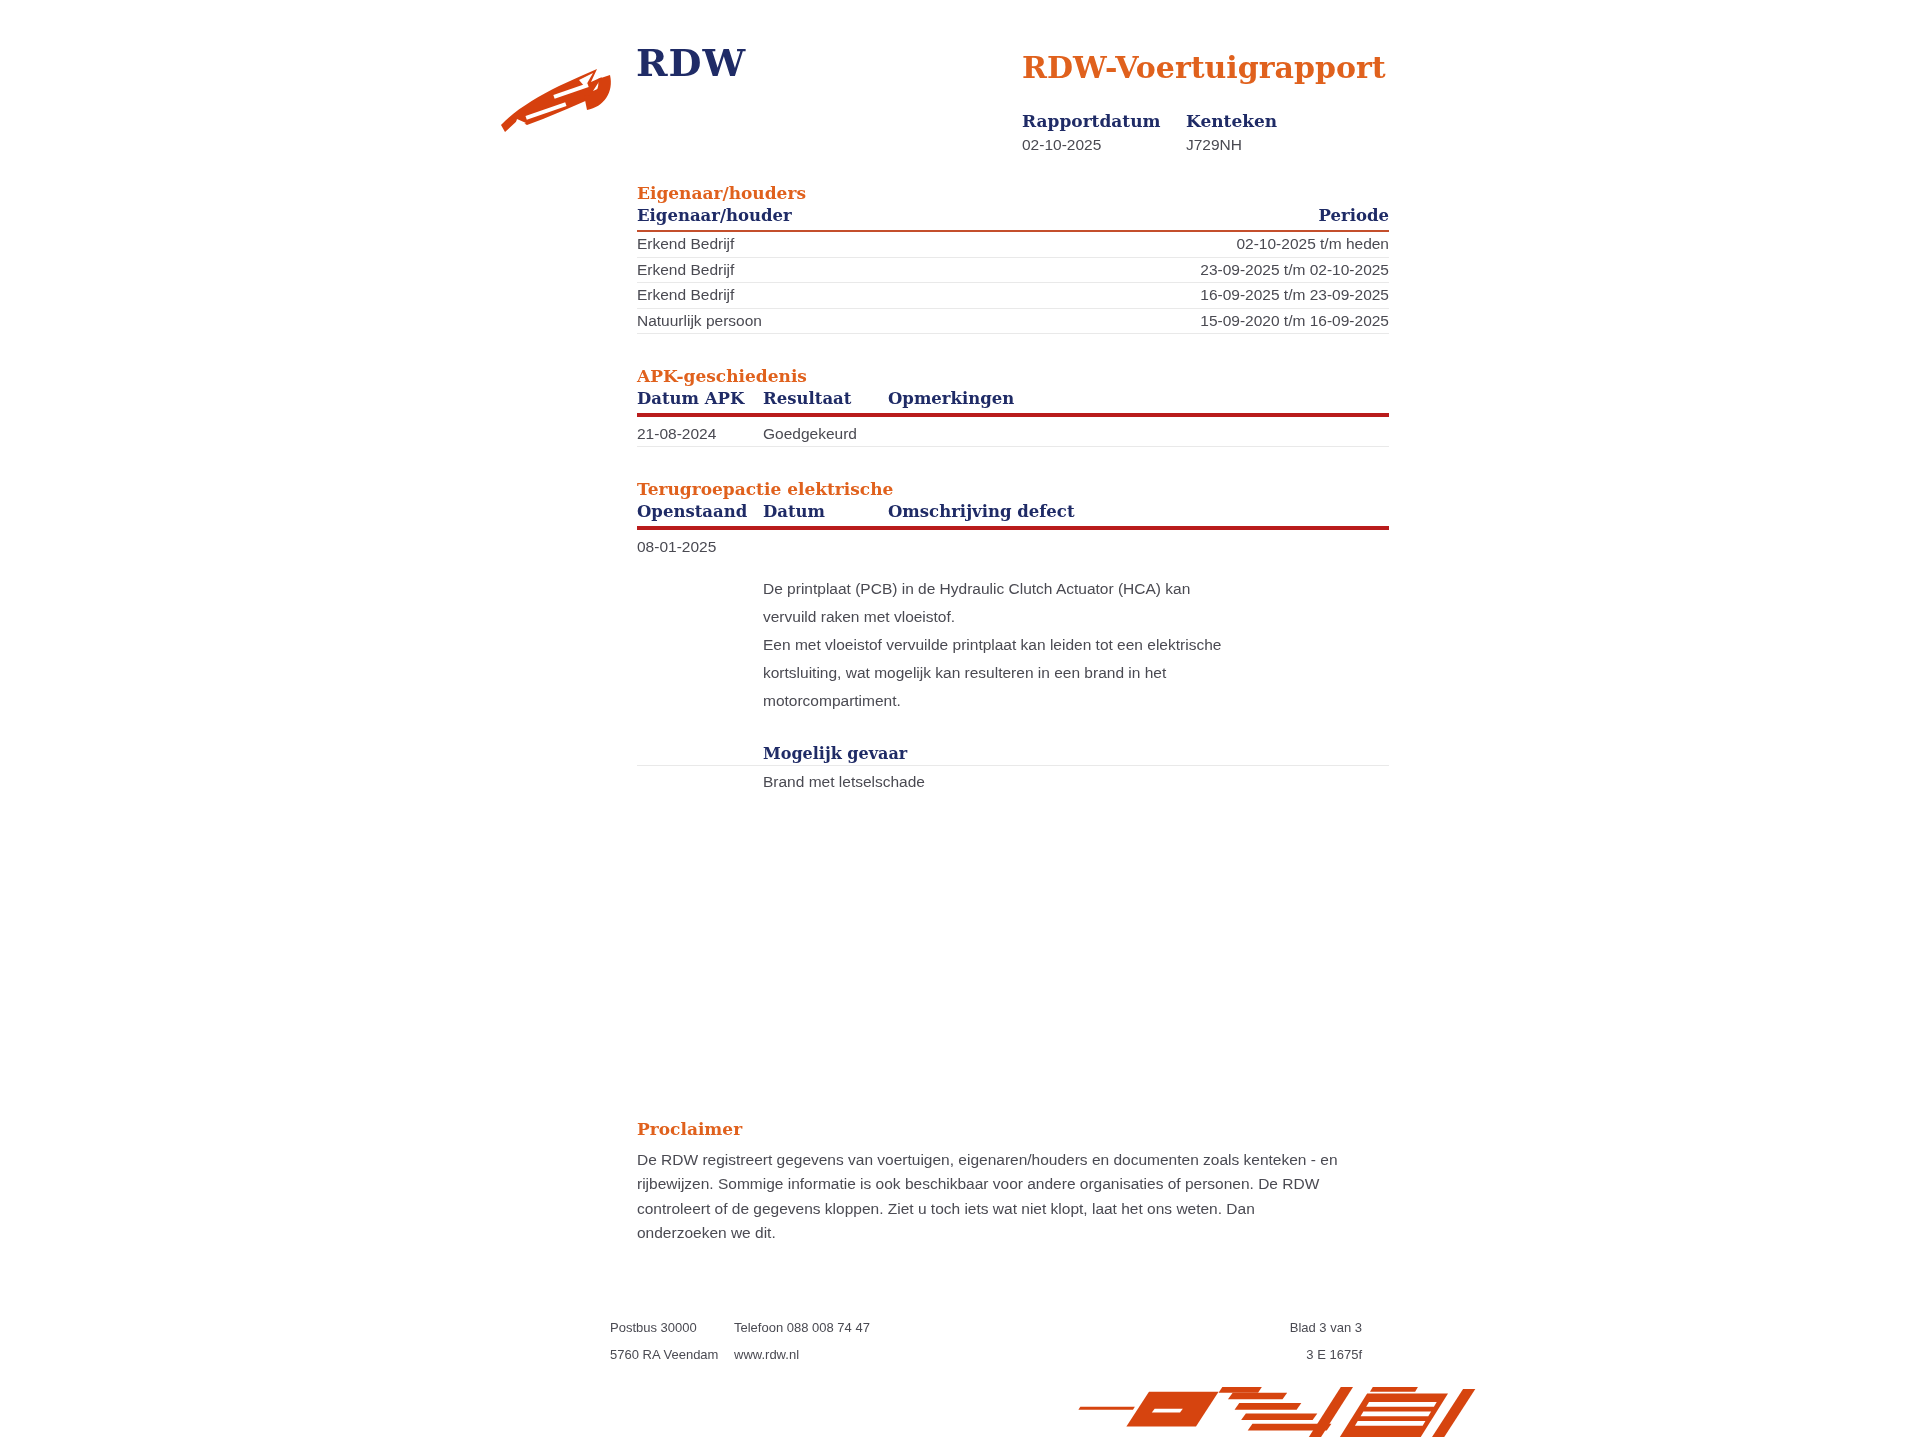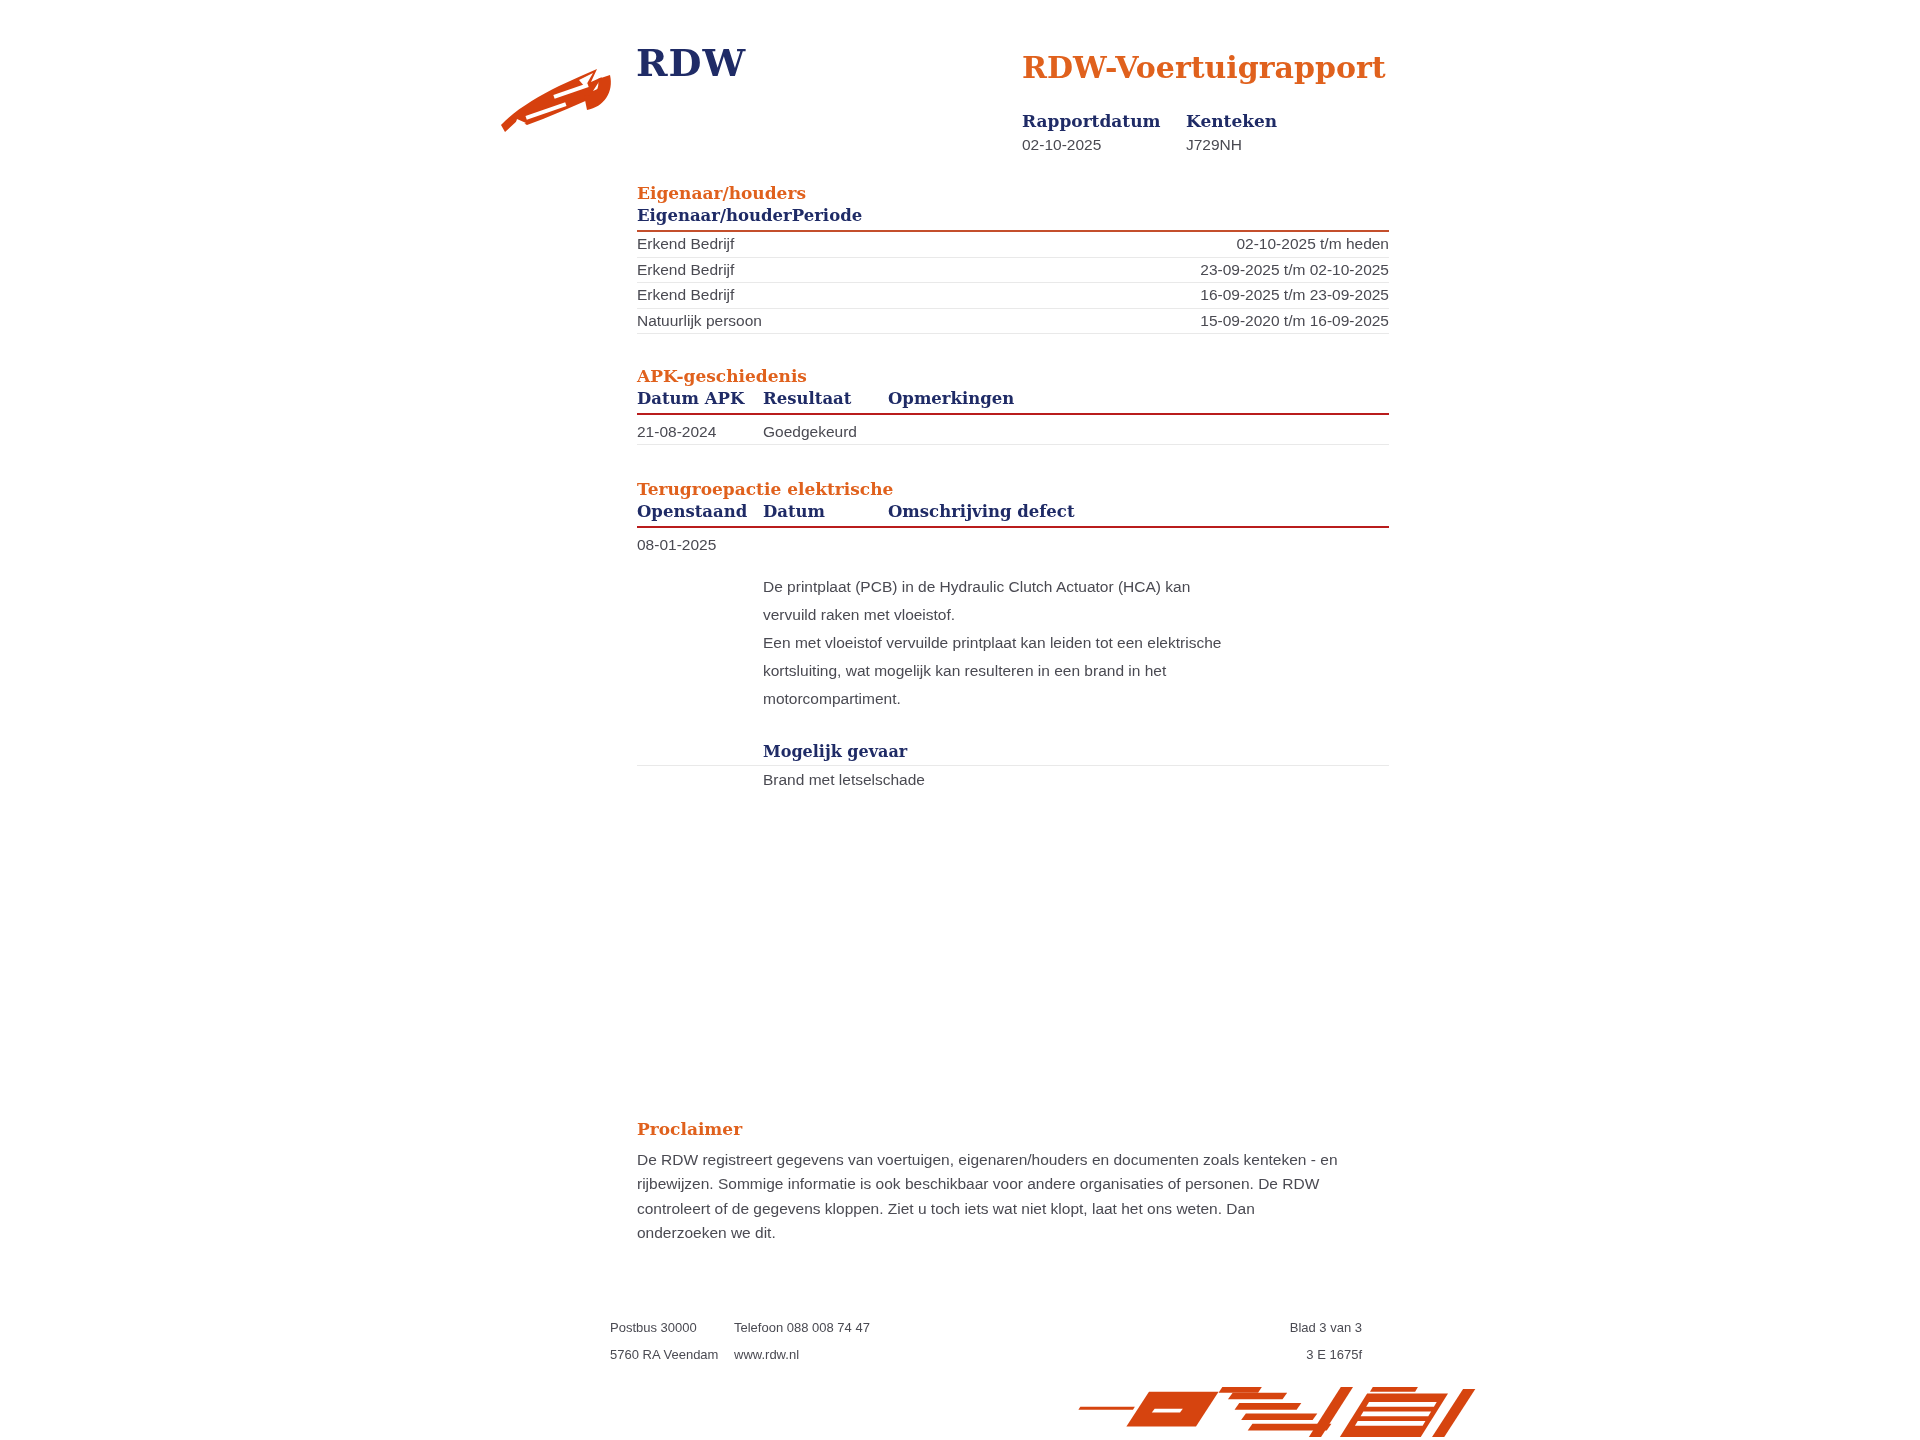--- a/index.html
+++ b/index.html
@@ -40,33 +40,33 @@
     font-size: 17px; color: #e0611d;
   }
   .navy-head {
     font-family: "DejaVu Serif", serif; font-weight: 700;
     font-size: 16.5px; color: #1f2b66;
   }
   .content-block { position: absolute; left: 637px; width: 752px; }
 
   
   .owners-head {
-    display: flex; 
+    display: flex; justify-content: space-between;
     padding-bottom: 5px; border-bottom: 2px solid #c44f2c;
   }
   .owners-row {
     display: flex; justify-content: space-between; align-items: center;
     height: 24.5px; border-bottom: 1px solid #e9e9e9;
     font-size: 15.5px;
     gap: 28px;
   }
 
   
   .grid3 { display: grid; grid-template-columns: 126px 125px 1fr; }
-  .grid3.head { padding-bottom: 5px; border-bottom: 2px solid #b91c1c; }
+  .grid3.head { padding-bottom: 5px; border-bottom: 4px solid #b91c1c; }
   .grid3.body-row { font-size: 15.5px; padding-top: 5px; }
   .apk-row { height: 24px; align-items: center; border-bottom: 1px solid #e9e9e9; padding-top: 0; }
 
   .defect-col { width: 478px; line-height: 28px; margin-top: 40px; }
   .defect-col p { margin: 0; }
   .sub-head {
     font-family: "DejaVu Serif", serif; font-weight: 700;
     font-size: 16px; color: #1f2b66; margin: 0;
   }
   .gap-a { margin-top: 23px !important; }

